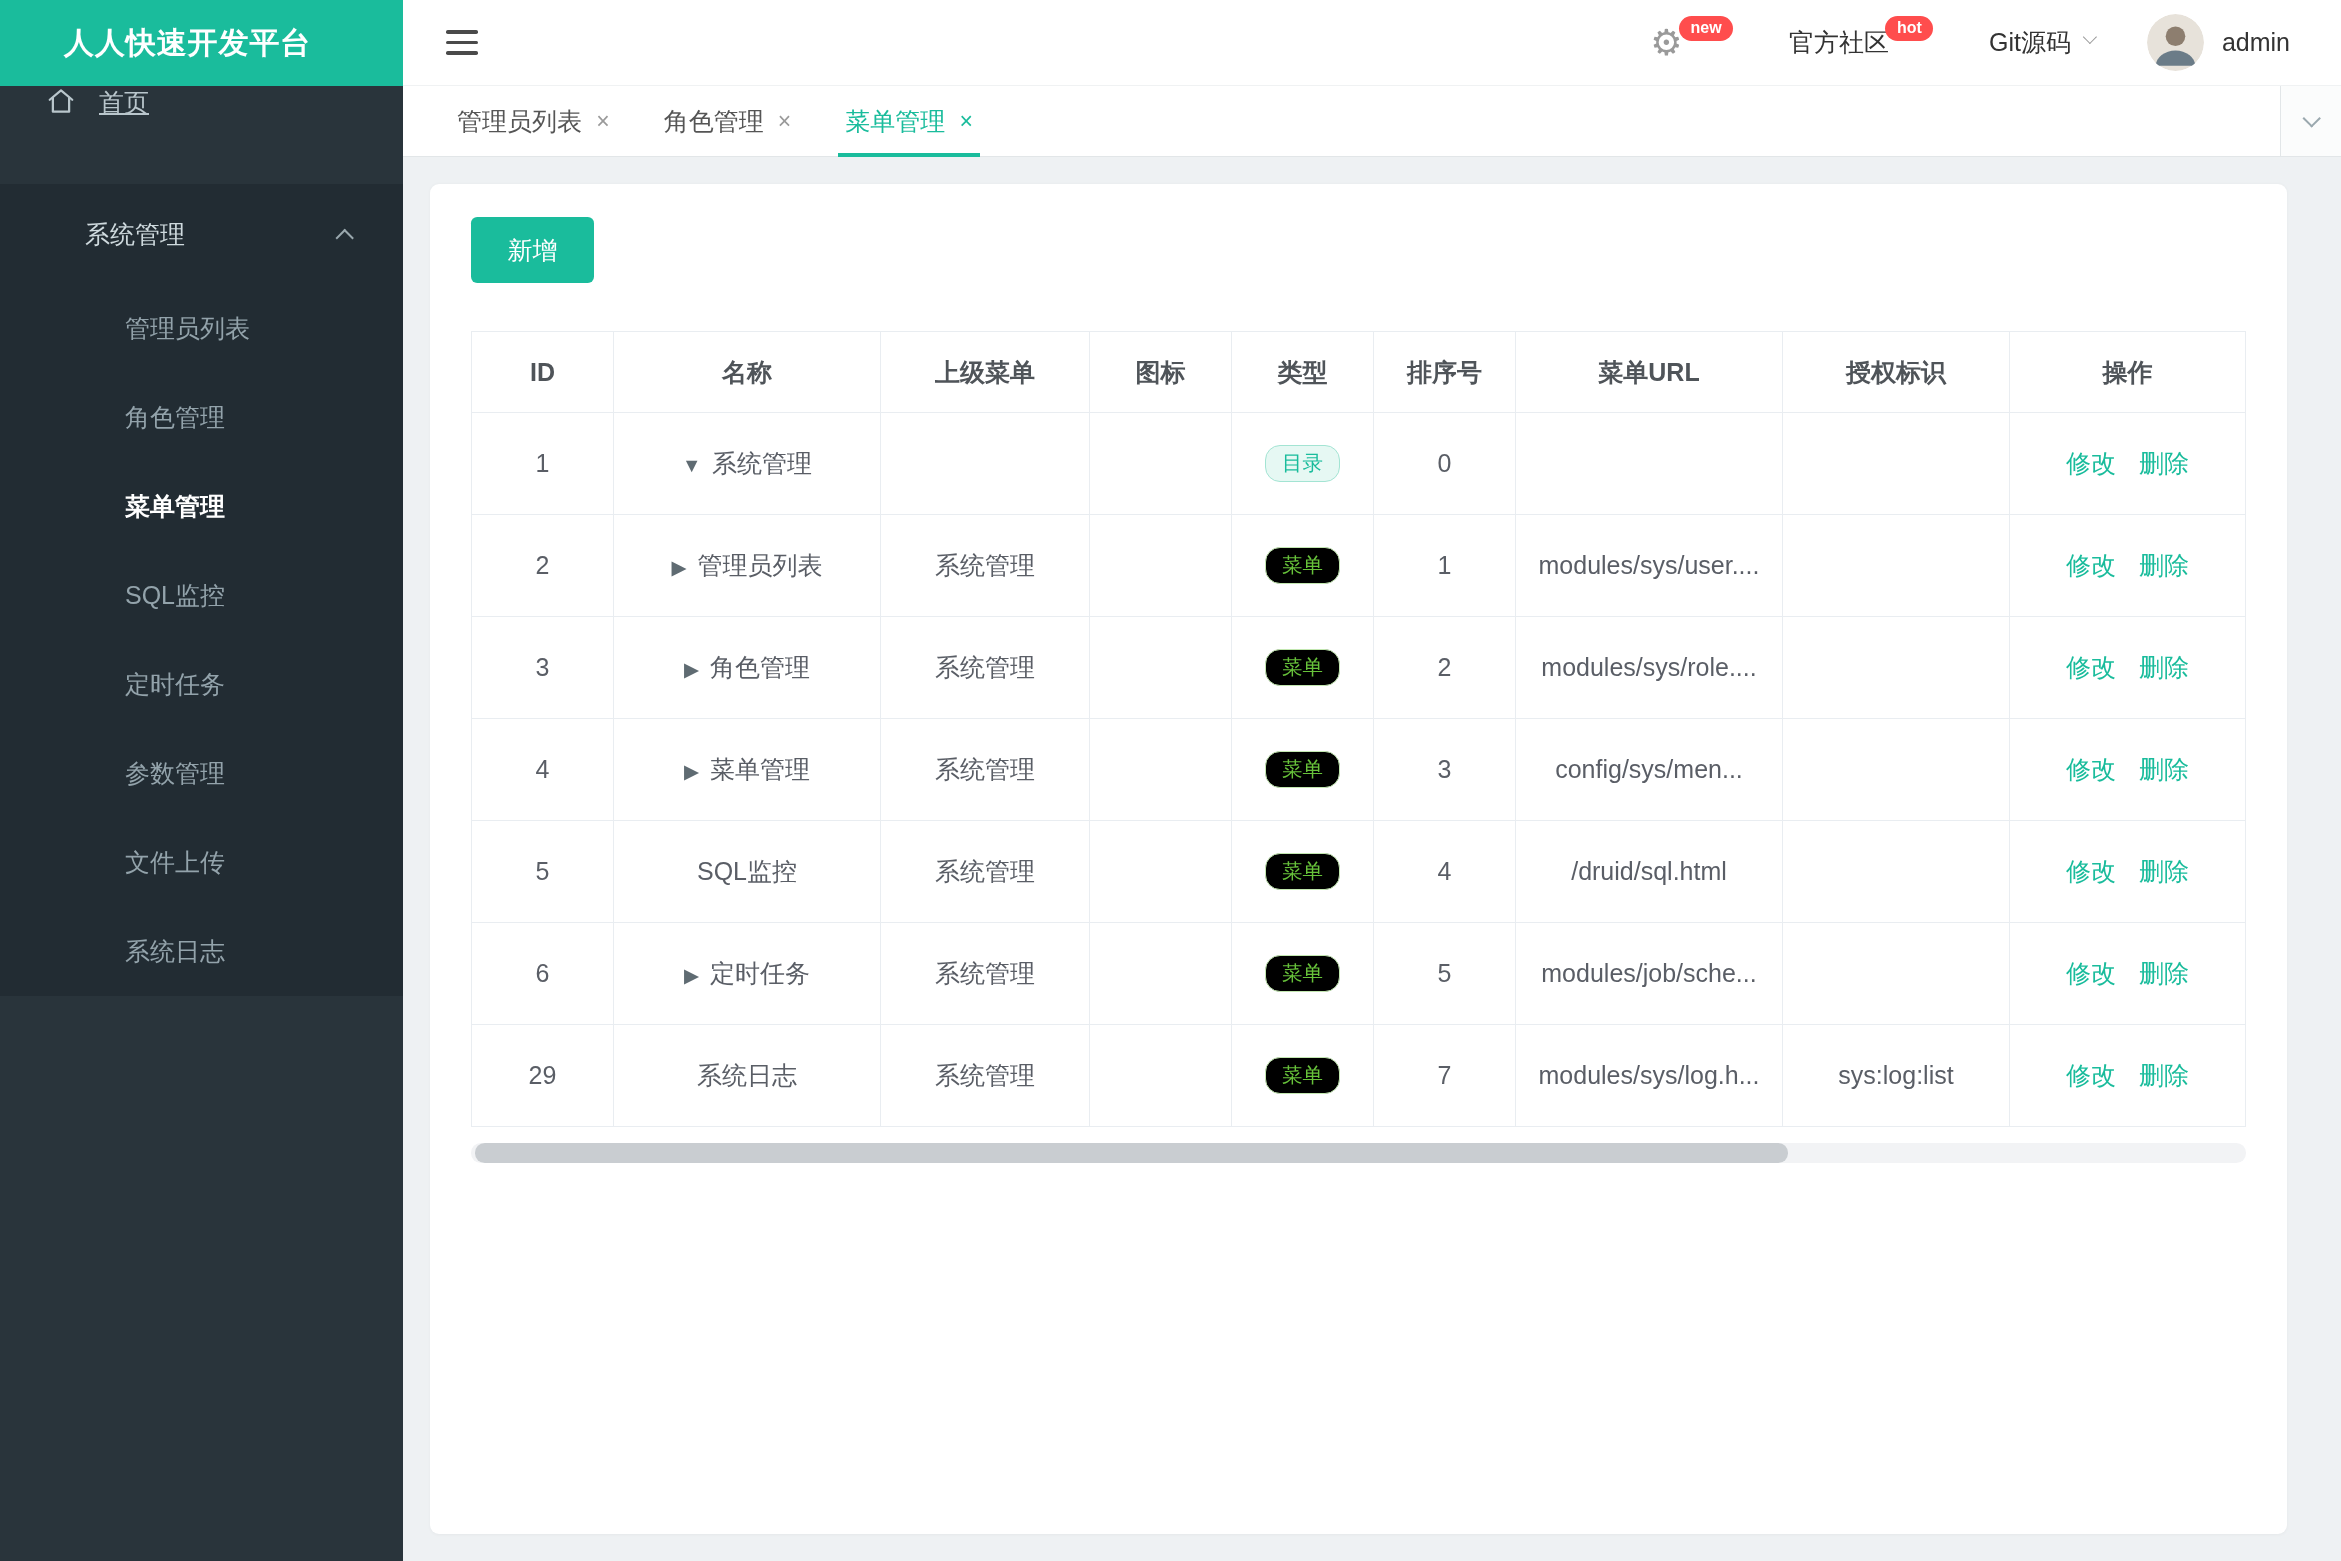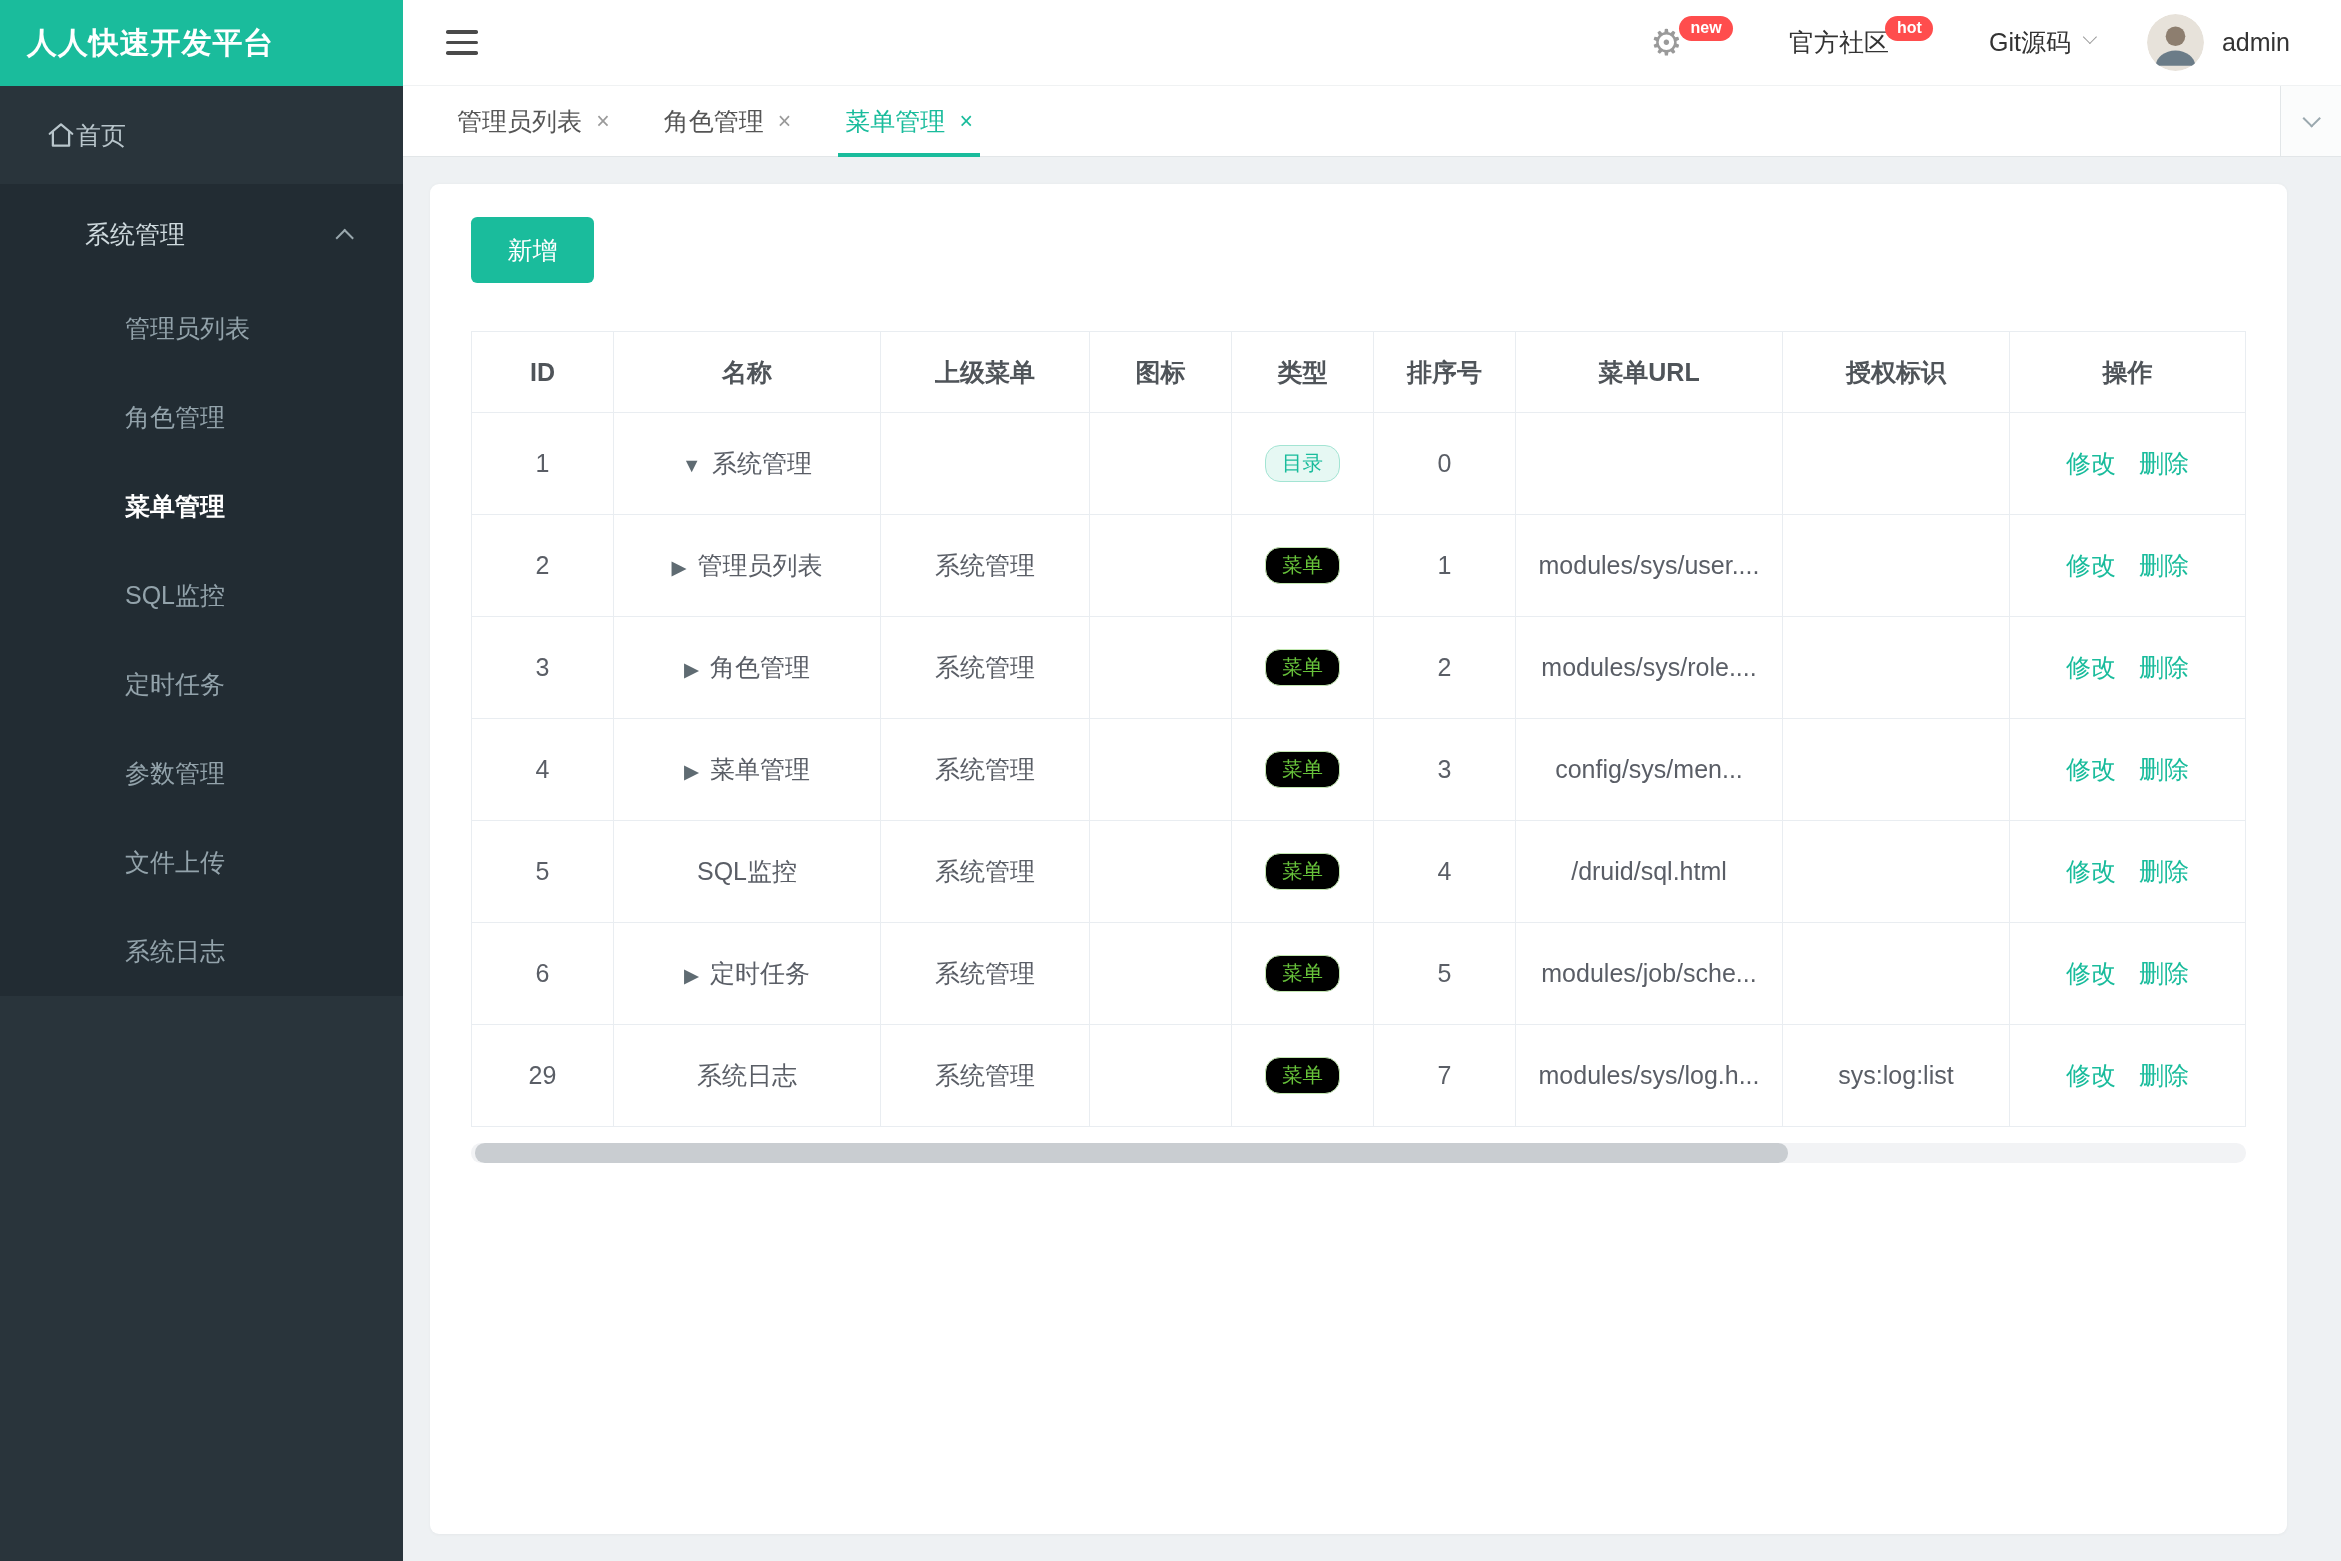--- a/index.html
+++ b/index.html
@@ -4,23 +4,23 @@
 <style>
   * { box-sizing: border-box; margin: 0; padding: 0; }
   html,body { width:2342px; height:1562px; overflow:hidden; }
   body { font-family:"Liberation Sans","DejaVu Sans",sans-serif; background:#eef1f3; }
 
   .app { display:flex; width:2342px; height:1562px; }
 
   
   .sidebar { width:403px; flex:none; background:#29343b; display:flex; flex-direction:column; }
   .brand { height:86px; background:#1abc9c; color:#fff; font-size:30px; font-weight:bold;
-           display:flex; align-items:center; padding-left:27px; letter-spacing:0.9px; }
-  .side-item-home { height:98px; display:flex; align-items:center; padding-left:46px;
-           color:#b9c6cc; font-size:25px; cursor:pointer; }
+           display:flex; align-items:center; padding-left:64px; letter-spacing:0.9px; }
+  .side-item-home { height:98px; display:flex; align-items:flex-start; gap:23px; padding-left:46px;
+           color:#b9c6cc; font-size:25px; cursor:pointer;text-decoration:underline; }
   .home-ico { width:30px; height:30px; }
   .side-group { background:#222c33; }
   .side-group-title { height:100px; display:flex; align-items:center; justify-content:space-between;
            padding:0 52px 0 85px; color:#cfdade; font-size:25px; cursor:pointer; }
   .chev { display:inline-block; width:13.4px; height:13.4px; border-right:2.7px solid #9aa8ae; border-bottom:2.7px solid #9aa8ae; }
   .chev.up { transform:rotate(-135deg); margin-top:7.1px; }
   .chev.down { transform:rotate(45deg); margin-bottom:5.3px; }
   .chev.sm { width:9.8px; height:9.8px; border-width:1.8px; }
   .sub-item { height:89px; line-height:89px; padding-left:125px; color:#93a3ab; font-size:25px; cursor:pointer; }
   .sub-item.active { color:#ffffff; font-weight:bold; }

